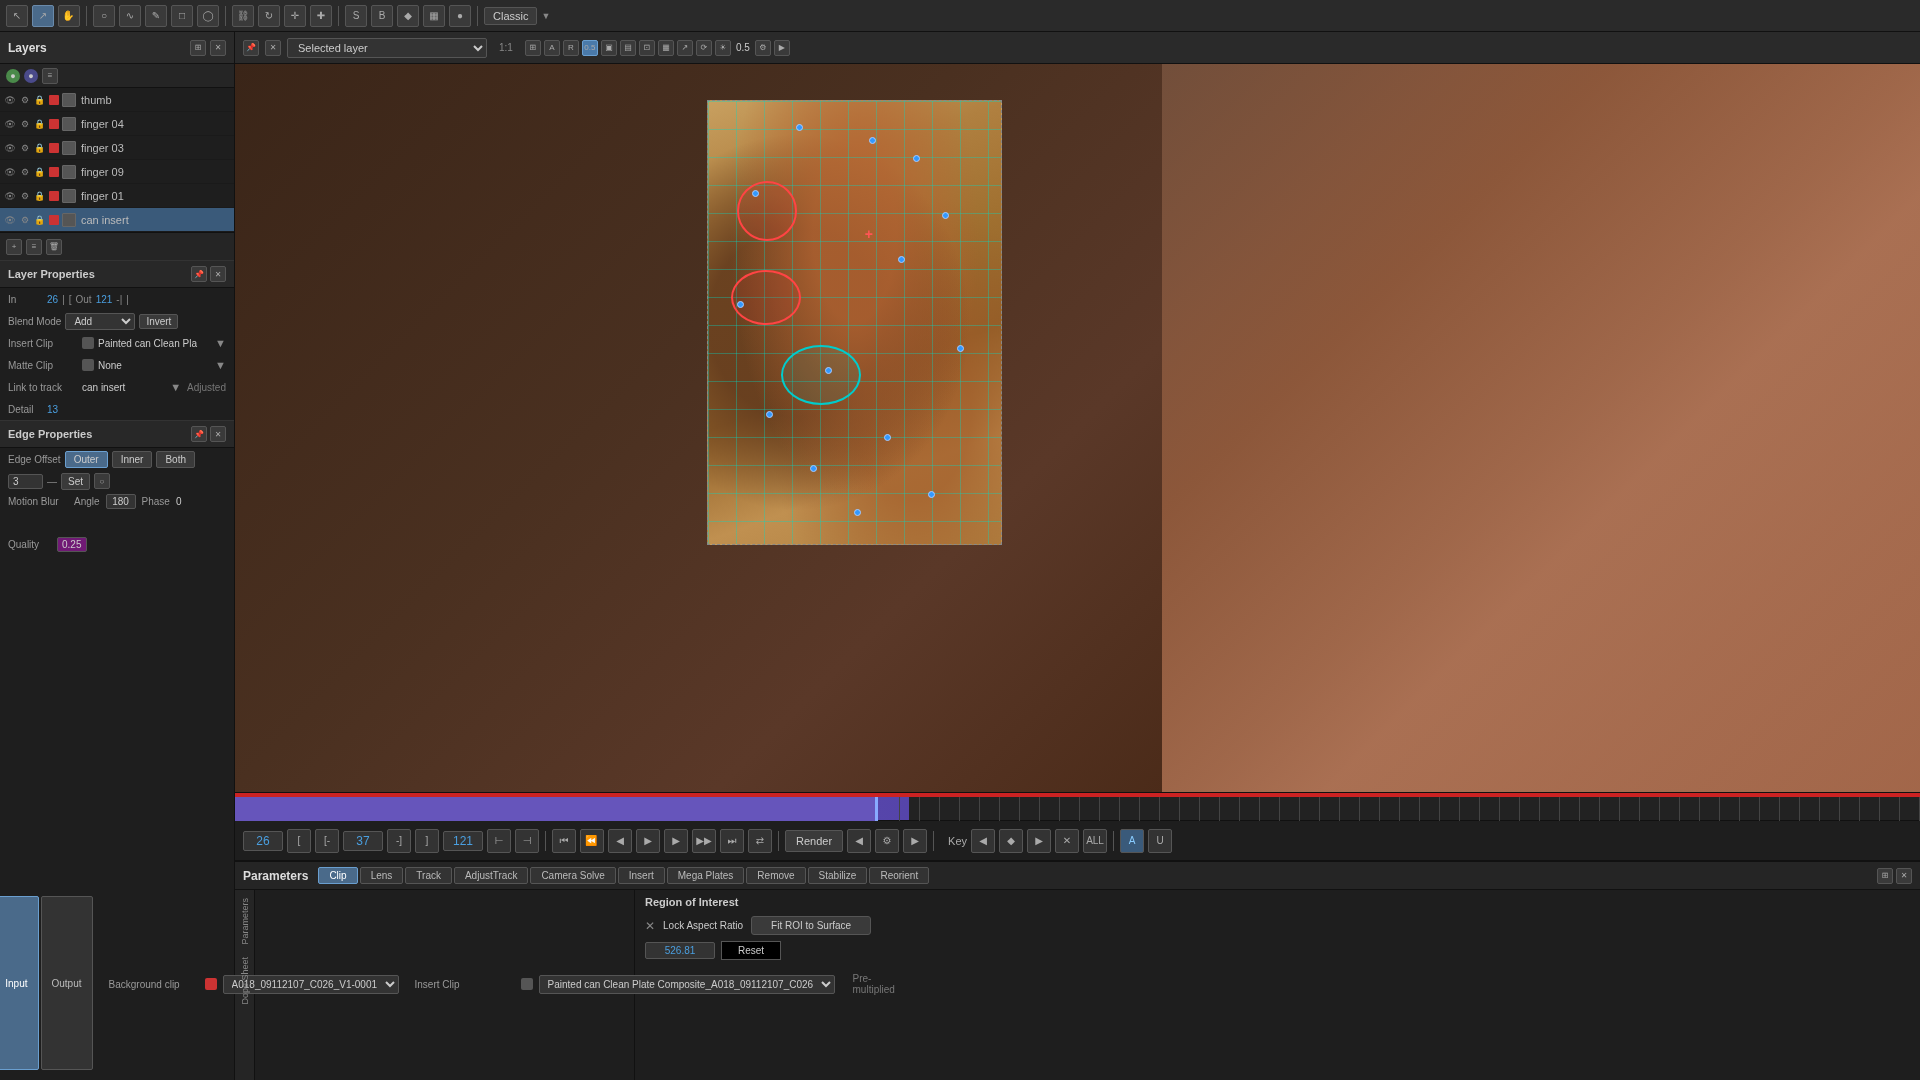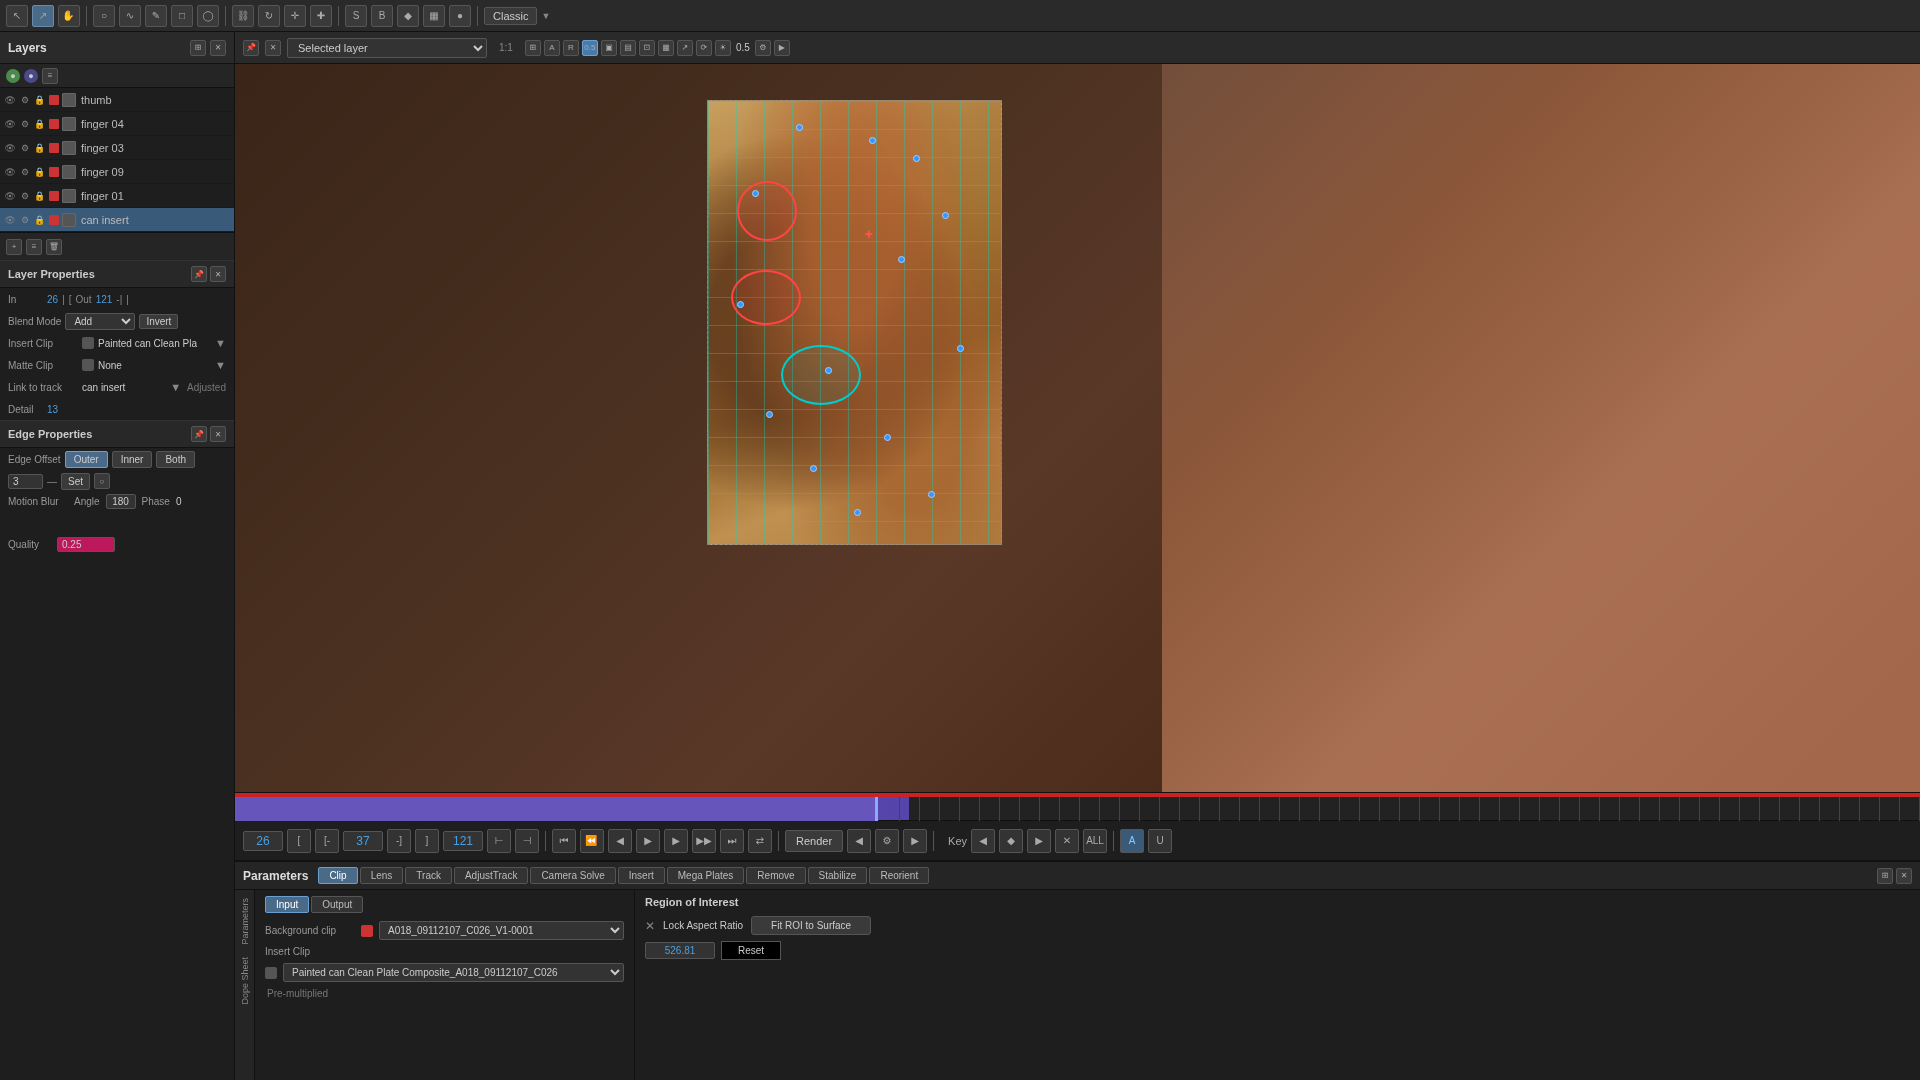--- a/index.html
+++ b/index.html
@@ -235,21 +235,21 @@
     .phase-label { color: #999; font-size: 10px; }
     .phase-val { color: #ccc; font-size: 10px; }
     .quality-row {
       display: flex;
       align-items: center;
       padding: 2px 8px;
       gap: 4px;
       margin-top: 24px;
     }
     .quality-label { color: #999; font-size: 10px; width: 45px; }
-    .quality-val { color: #ccc; font-size: 10px; background: #be185d; border: 1px solid #555; border-radius: 2px; padding: 1px 4px; width: 58px; }
+    .quality-val { color: #ccc; font-size: 10px; background: #701a75; border: 1px solid #555; border-radius: 2px; padding: 1px 4px; width: 30px; }
 
     
     .center-area {
       flex: 1;
       display: flex;
       flex-direction: column;
     }
 
     .viewer-toolbar {
       height: 32px;
@@ -398,22 +398,22 @@
       cursor: pointer;
       padding: 4px 2px;
     }
 
     
     .clip-settings {
       width: 380px;
       padding: 6px 10px;
       border-right: 1px solid #111;
       display: flex;
-      flex-direction: column;
-      gap: 4px;
+      gap: 16px;
+      justify-content: center;
     }
     .subtabs {
       display: flex;
       gap: 2px;
       margin-bottom: 4px;
     }
     .subtab {
       background: #333;
       border: 1px solid #555;
       color: #bbb;

